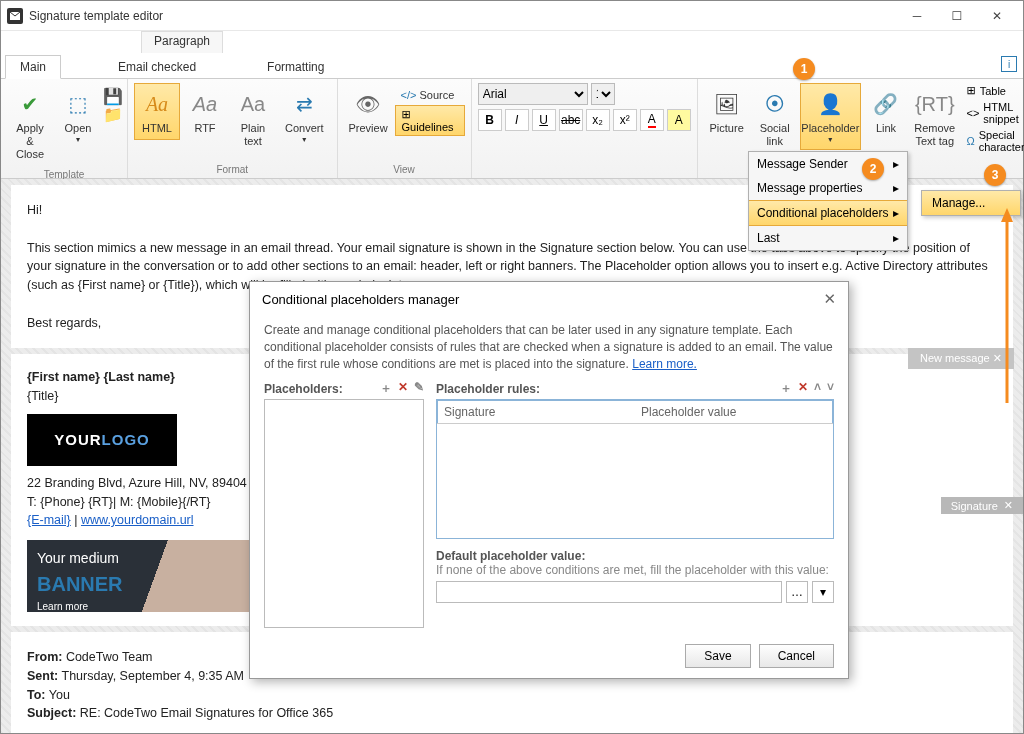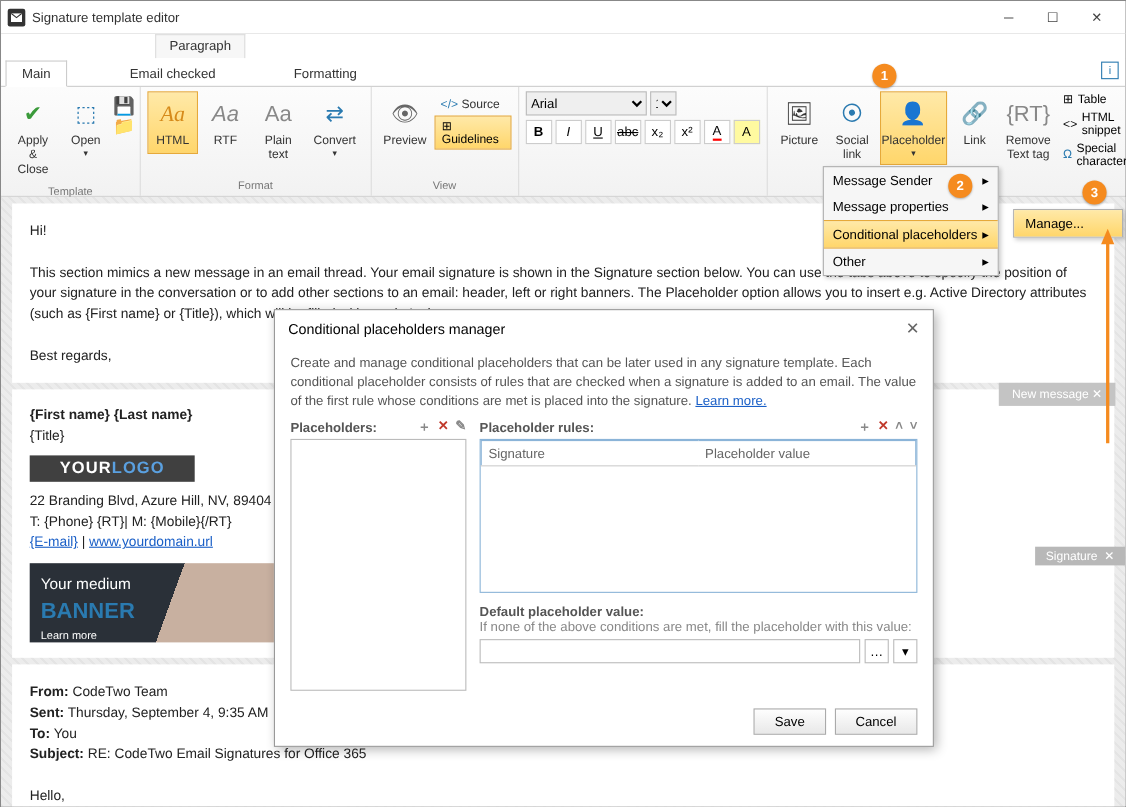--- a/index.html
+++ b/index.html
@@ -29,21 +29,21 @@
 .srcbtn { padding:2px 6px; font-size:11px; color:#333; display:flex; align-items:center; gap:3px;}
 .guidebtn { padding:2px 6px; font-size:11px; background:linear-gradient(#ffe9a8,#ffd66b); border:1px solid #e6a93a;}
 .insertrow { display:flex; flex-direction:column; gap:2px; font-size:11px; padding-left:4px;}
 .insertitem{display:flex;align-items:center;gap:4px; cursor:pointer; padding:1px 2px;}
 .canvas { flex:1; background:#e8e8e8; background-image: repeating-linear-gradient(45deg,#e4e4e4 0,#e4e4e4 2px,#ececec 2px,#ececec 6px); overflow:hidden; position:relative; padding:6px 10px;}
 .msgbox { background:#fff; padding:16px; font-size:12.5px; color:#222; line-height:1.5; }
 .sigbox { margin-top:6px; padding:14px 16px;}
 .section-tag { position:absolute; right:0; padding:2px 10px; font-size:11px; color:#fff; background:#b8b8b8; display:flex;align-items:center; gap:6px;}
 .section-tag.sig { top:318px;}
 .newmsgbtn { position:absolute; right:9px; top:169px; padding:4px 12px; font-size:11px; color:#fff; background:#c4c4c4;}
-.logo { width:150px; height:24px; background:#404040; color:#fff; display:flex;align-items:center;justify-content:center; font-size:15px; font-weight:bold; letter-spacing:1px; margin:8px 0;}
+.logo { width:150px; height:52px; background:#000000; color:#fff; display:flex;align-items:center;justify-content:center; font-size:15px; font-weight:bold; letter-spacing:1px; margin:8px 0;}
 .logo .blue{color:#5aa0e0;}
 .banner { width:230px; height:72px; background:linear-gradient(110deg,#2a3038 55%,#c8b0a0 55%); color:#fff; padding:8px 10px; margin-top:10px;}
 .banner .big{font-size:20px;font-weight:bold;color:#2a7ab0;}
 .link{color:#1a5fc7; text-decoration:underline; cursor:pointer;}
 .dropdown { position:absolute; left:748px; top:151px; width:160px; background:#f6f6f6; border:1px solid #b0b0b0; font-size:12px; box-shadow:2px 2px 4px rgba(0,0,0,0.2);}
 .dropdown .ditem{ padding:5px 8px; display:flex; justify-content:space-between; align-items:center; cursor:pointer;}
 .dropdown .ditem.hov{ background:linear-gradient(#ffe9a8,#ffd66b); border-top:1px solid #e6a93a;border-bottom:1px solid #e6a93a;}
 .submenu { position:absolute; left:908px; top:190px; width:100px; background:#f6f6f6; border:1px solid #b0b0b0; font-size:12px; box-shadow:2px 2px 4px rgba(0,0,0,0.2);margin-left:13px;}
 .submenu .ditem{padding:5px 10px; background:linear-gradient(#ffe9a8,#ffd66b);}
 .marker { position:absolute; width:22px;height:22px; border-radius:50%; background:#f58b1f; color:#fff; font-size:12px; font-weight:bold; display:flex;align-items:center;justify-content:center; box-shadow:0 1px 2px rgba(0,0,0,0.3);}
@@ -278,21 +278,21 @@
     </div>
   <div class="ditem">
       <span>Message properties</span>
       <span>▸</span>
     </div>
   <div class="ditem hov">
       <span>Conditional placeholders</span>
       <span>▸</span>
     </div>
   <div class="ditem">
-      <span>Other</span>
+      <span>Last</span>
       <span>▸</span>
     </div>
 </div>
 <div class="submenu">
   <div class="ditem">Manage...</div>
 </div>
 
 <div class="marker" style="left:793px; top:58px;">1</div>
 <div class="marker" style="left:862px; top:158px;">2</div>
 <div class="marker" style="left:984px; top:164px;">3</div>

